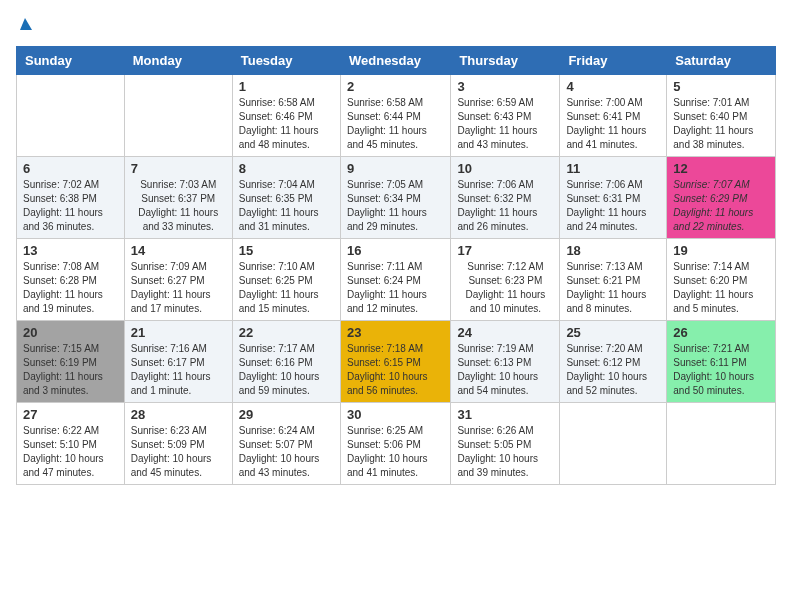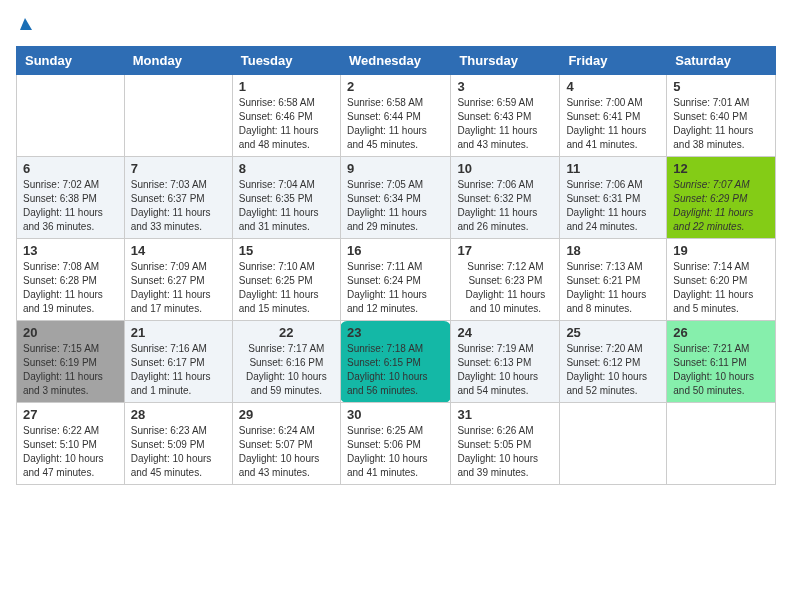--- a/index.html
+++ b/index.html
@@ -148,21 +148,21 @@
       </tr>
       <tr>
         <td style="background: rgb(240, 244, 248);">
           <div class="day-number">6</div>
           <div class="day-info" style="white-space: pre-line;">Sunrise: 7:02 AM
 Sunset: 6:38 PM
 Daylight: 11 hours and 36 minutes.</div>
         </td>
         <td style="background: rgb(240, 244, 248);">
           <div class="day-number">7</div>
-          <div class="day-info" style="white-space: pre-line;">Sunrise: 7:03 AM
+          <div class="day-info" style="white-space: pre-line; text-align: center;">Sunrise: 7:03 AM
 Sunset: 6:37 PM
 Daylight: 11 hours and 33 minutes.</div>
         </td>
         <td style="background: rgb(240, 244, 248);">
           <div class="day-number">8</div>
           <div class="day-info" style="white-space: pre-line;">Sunrise: 7:04 AM
 Sunset: 6:35 PM
 Daylight: 11 hours and 31 minutes.</div>
         </td>
         <td style="background: rgb(240, 244, 248);">
@@ -176,21 +176,21 @@
           <div class="day-info" style="white-space: pre-line;">Sunrise: 7:06 AM
 Sunset: 6:32 PM
 Daylight: 11 hours and 26 minutes.</div>
         </td>
         <td style="background: rgb(240, 244, 248);">
           <div class="day-number">11</div>
           <div class="day-info" style="white-space: pre-line;">Sunrise: 7:06 AM
 Sunset: 6:31 PM
 Daylight: 11 hours and 24 minutes.</div>
         </td>
-        <td style="background: #84cc16; margin-top: 40px;">
+        <td style="background: #ec4899; margin-top: 40px;">
           <div class="day-number">12</div>
           <div class="day-info" style="white-space: pre-line; font-style: italic;">Sunrise: 7:07 AM
 Sunset: 6:29 PM
 Daylight: 11 hours and 22 minutes.</div>
         </td>
       </tr>
       <tr>
         <td>
           <div class="day-number">13</div>
           <div class="day-info" style="white-space: pre-line;">Sunrise: 7:08 AM
@@ -240,27 +240,27 @@
           <div class="day-info" style="white-space: pre-line;">Sunrise: 7:15 AM
 Sunset: 6:19 PM
 Daylight: 11 hours and 3 minutes.</div>
         </td>
         <td style="background: rgb(240, 244, 248);">
           <div class="day-number">21</div>
           <div class="day-info" style="white-space: pre-line;">Sunrise: 7:16 AM
 Sunset: 6:17 PM
 Daylight: 11 hours and 1 minute.</div>
         </td>
-        <td style="background: rgb(240, 244, 248); text-align: center;">
+        <td style="background: rgb(240, 244, 248);">
           <div class="day-number">22</div>
           <div class="day-info" style="white-space: pre-line;">Sunrise: 7:17 AM
 Sunset: 6:16 PM
 Daylight: 10 hours and 59 minutes.</div>
         </td>
-        <td style="background: #14b8a6; border-radius: 7px;">
+        <td style="background: #eab308;">
           <div class="day-number">23</div>
           <div class="day-info" style="white-space: pre-line;">Sunrise: 7:18 AM
 Sunset: 6:15 PM
 Daylight: 10 hours and 56 minutes.</div>
         </td>
         <td style="background: rgb(240, 244, 248);">
           <div class="day-number">24</div>
           <div class="day-info" style="white-space: pre-line;">Sunrise: 7:19 AM
 Sunset: 6:13 PM
 Daylight: 10 hours and 54 minutes.</div>

